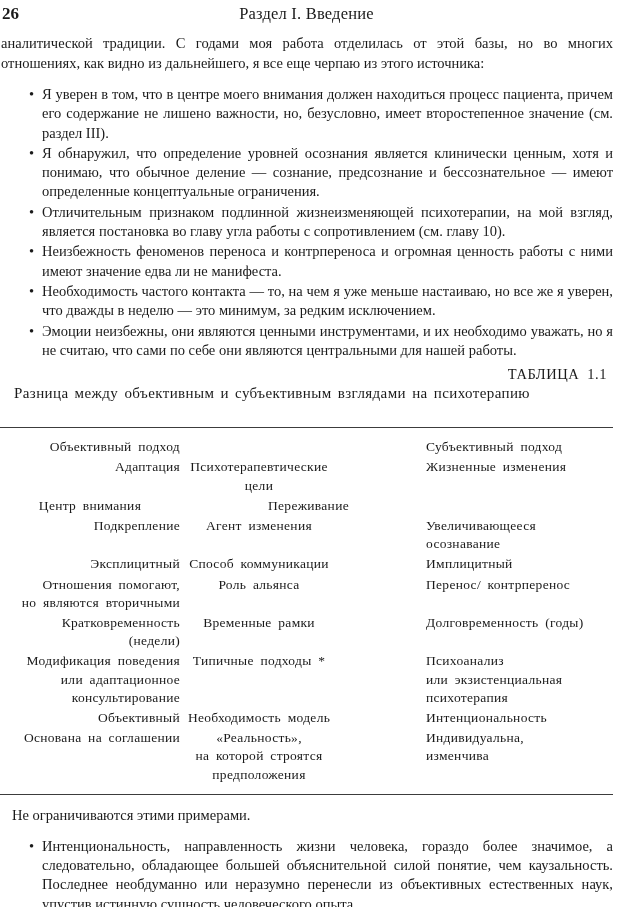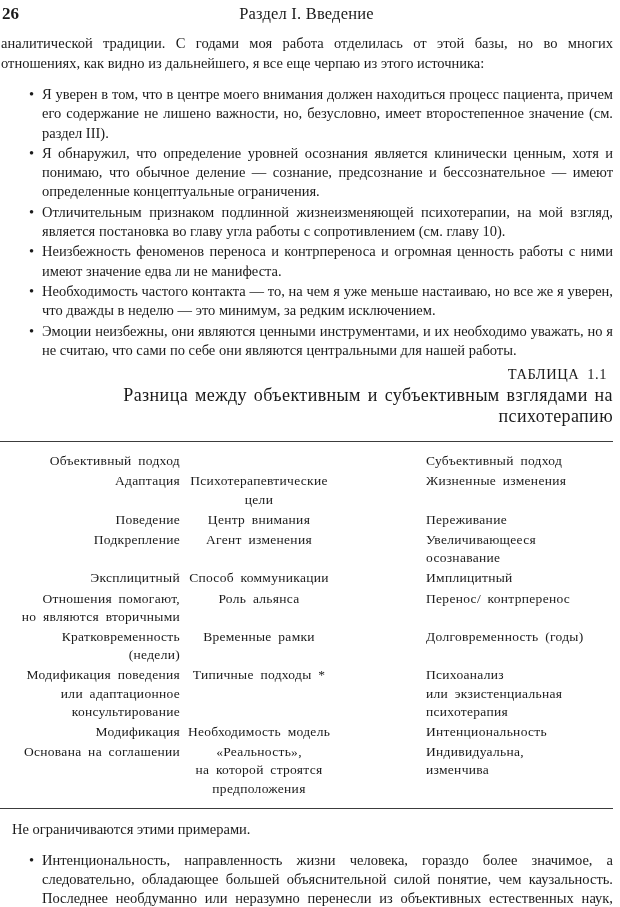--- a/index.html
+++ b/index.html
@@ -36,24 +36,24 @@
   ul.bullets .marker{
     position:absolute;left:0;top:0;
   }
   
   .tbl-label{
     margin-top:6px;text-align:right;padding-right:6px;
     font-size:14.5px;letter-spacing:0.5px;white-space:pre;
   }
   .tbl-caption{
     margin-top:2px;padding-left:14px;
-    font-size:18px;letter-spacing:0.4px;word-spacing:2px;text-align:right;
+    font-size:15px;letter-spacing:0.4px;word-spacing:2px;
   }
   .cmp-table{
-    margin-top:14px;
+    margin-top:25px;
     border-top:1.5px solid #3c3c3c;border-bottom:1.5px solid #3c3c3c;
     padding:10px 0 8px 0;
   }
   .trow{
     display:grid;grid-template-columns:180px 158px 269px;
     font-size:13.5px;line-height:18.2px;
     letter-spacing:0.3px;word-spacing:3px;
     margin-bottom:2px;
   }
   .tcell{white-space:pre-line;}
@@ -103,21 +103,20 @@
       <div class="tcell c-mid"></div>
       <div class="tcell c-right">Субъективный подход</div>
     </div>
     <div class="trow">
       <div class="tcell c-left">Адаптация</div>
       <div class="tcell c-mid">Психотерапевтические
 цели</div>
       <div class="tcell c-right">Жизненные изменения</div>
     </div>
     <div class="trow">
-      <div class="tcell c-left">Поведение</div>
       <div class="tcell c-mid">Центр внимания</div>
       <div class="tcell c-right">Переживание</div>
     </div>
     <div class="trow">
       <div class="tcell c-left">Подкрепление</div>
       <div class="tcell c-mid">Агент изменения</div>
       <div class="tcell c-right">Увеличивающееся
 осознавание</div>
     </div>
     <div class="trow">
@@ -140,21 +139,21 @@
     <div class="trow">
       <div class="tcell c-left">Модификация поведения
 или адаптационное
 консультирование</div>
       <div class="tcell c-mid">Типичные подходы *</div>
       <div class="tcell c-right">Психоанализ
 или экзистенциальная
 психотерапия</div>
     </div>
     <div class="trow">
-      <div class="tcell c-left">Модификация</div>
+      <div class="tcell c-left">Объективный</div>
       <div class="tcell c-mid">Необходимость модель</div>
       <div class="tcell c-right">Интенциональность</div>
     </div>
     <div class="trow">
       <div class="tcell c-left">Основана на соглашении</div>
       <div class="tcell c-mid">«Реальность»,
 на которой строятся
 предположения</div>
       <div class="tcell c-right">Индивидуальна,
 изменчива</div>

